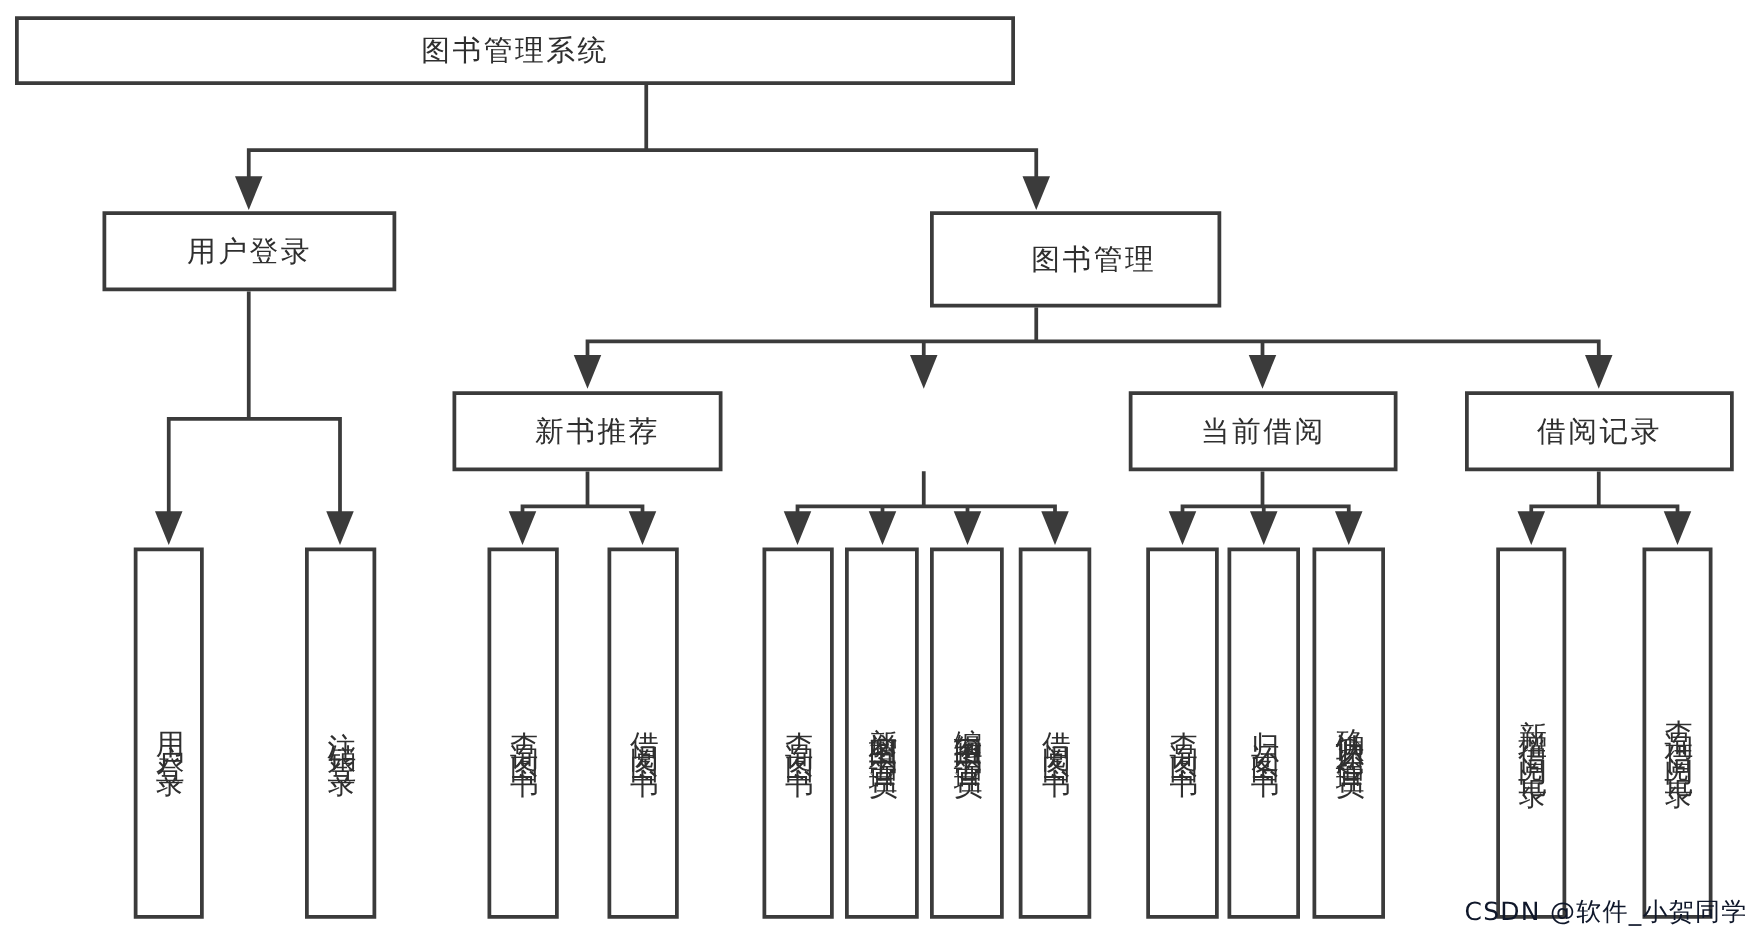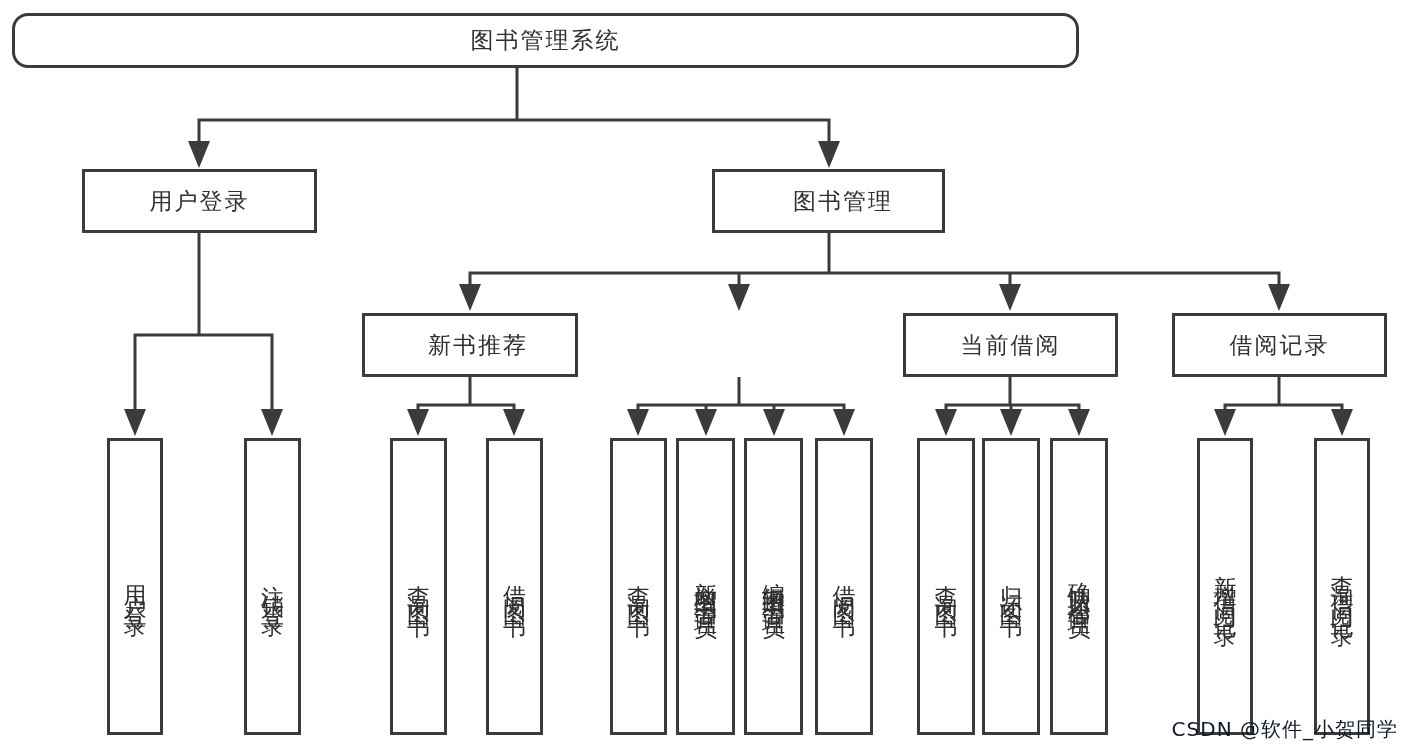--- a/index.html
+++ b/index.html
@@ -119,28 +119,28 @@
       <polygon points="1068,409 1090,409 1079,436"></polygon>
     </g>
 
     <g>
       <path d="M1279,377 V406.5 M1223.5,405 H1343.5 M1225,405 V412 M1342,405 V412"></path>
       <polygon points="1214,409 1236,409 1225,436"></polygon>
       <polygon points="1331,409 1353,409 1342,436"></polygon>
     </g>
   </svg>
 
-  <div class="node" style="left:12px; top:13px; width:1067px; height:55px;border-radius:16px;">
+  <div class="node" style="left:12px; top:13px; width:800px; height:55px;">
     <span class="hlabel">图书管理系统</span>
   </div>
 
   <div class="node" style="left:82px; top:169px; width:235px; height:64px;">
     <span class="hlabel">用户登录</span>
   </div>
-  <div class="node" style="left:712px; top:169px; width:233px; height:64px;padding-left:29px;">
+  <div class="node" style="left:744px; top:169px; width:233px; height:77px;padding-left:29px;">
     <span class="hlabel">图书管理</span>
   </div>
 
   <div class="node" style="left:362px; top:313px; width:216px; height:64px;padding-left:16px;">
     <span class="hlabel">新书推荐</span>
   </div>
   <div class="node" style="left:903px; top:313px; width:215px; height:64px;">
     <span class="hlabel">当前借阅</span>
   </div>
   <div class="node" style="left:1172px; top:313px; width:215px; height:64px;">

